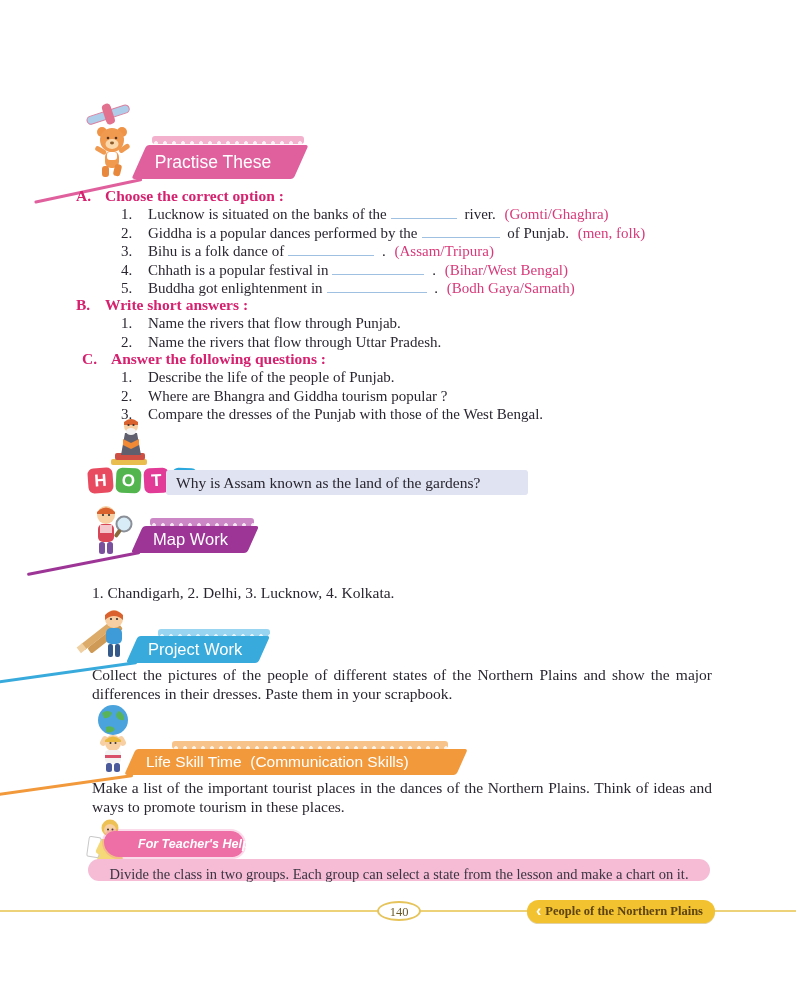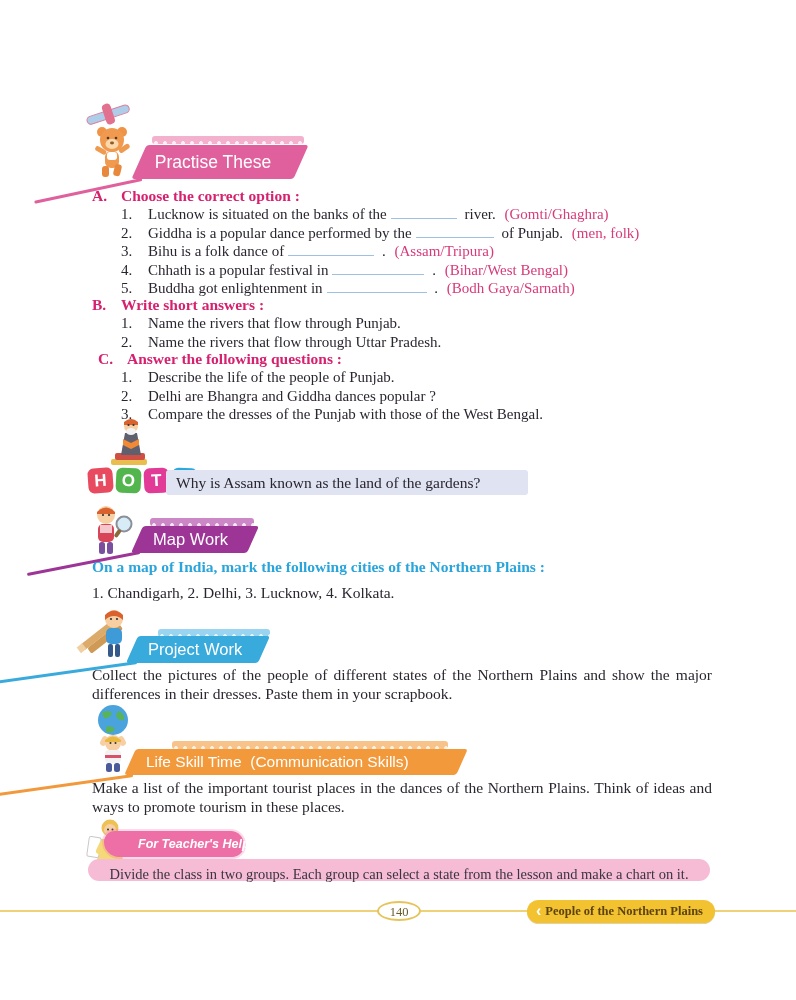--- a/index.html
+++ b/index.html
@@ -22,21 +22,21 @@
   .banner-proj{background:#38aadc;font-size:16.5px;}
   .banner-life{background:#f2993c;font-size:15.5px;}
 
   .dline{position:absolute;height:2.6px;transform-origin:100% 50%;border-radius:2px;}
   .dline-practise{background:#e0609e;transform:rotate(-12deg);}
   .dline-map{background:#9d3597;transform:rotate(-11deg);}
   .dline-proj{background:#38aadc;transform:rotate(-8deg);}
   .dline-life{background:#f2993c;transform:rotate(-8deg);}
 
   
-  .sec-heading{position:absolute;left:92px;font-size:15.5px;font-weight:bold;color:#d6216f;}
+  .sec-heading{position:absolute;left:76px;font-size:15.5px;font-weight:bold;color:#d6216f;}
   .sec-heading .sletter{display:inline-block;width:29px;}
   .items{position:absolute;left:121px;width:650px;font-size:15px;}
   .item{line-height:18.5px;white-space:nowrap;}
   .inum{display:inline-block;width:27px;}
   .blank{display:inline-block;height:11px;border-bottom:1.6px solid #9fc0e0;margin:0 4px;}
   .opt{color:#d83a7a;margin-left:5px;}
 
   
   .hots-blocks{position:absolute;left:88px;top:468px;display:flex;gap:3px;
                font-family:"Liberation Sans","DejaVu Sans",sans-serif;}
@@ -108,21 +108,21 @@
   <div class="dline dline-practise" style="left:32px;top:178px;width:110px;"></div>
 
   <div class="sec-heading" style="top:187px;">
     <span class="sletter">A.</span><span>Choose the correct option :</span>
   </div>
   <div class="items" style="top:205px;">
     <div class="item">
       <span class="inum">1.</span><span>Lucknow is situated on the banks of the</span><span class="blank" style="width:66px;"></span><span> river. </span><span class="opt">(Gomti/Ghaghra)</span>
     </div>
     <div class="item">
-      <span class="inum">2.</span><span>Giddha is a popular dance performed by the</span><span class="blank" style="width:78px;"></span><span> of Punjab. </span><span class="opt">(men, folk)</span>
+      <span class="inum">2.</span><span>Giddha is a popular dances performed by the</span><span class="blank" style="width:78px;"></span><span> of Punjab. </span><span class="opt">(men, folk)</span>
     </div>
     <div class="item">
       <span class="inum">3.</span><span>Bihu is a folk dance of</span><span class="blank" style="width:86px;"></span><span> . </span><span class="opt">(Assam/Tripura)</span>
     </div>
     <div class="item">
       <span class="inum">4.</span><span>Chhath is a popular festival in</span><span class="blank" style="width:92px;"></span><span> . </span><span class="opt">(Bihar/West Bengal)</span>
     </div>
     <div class="item">
       <span class="inum">5.</span><span>Buddha got enlightenment in</span><span class="blank" style="width:100px;"></span><span> . </span><span class="opt">(Bodh Gaya/Sarnath)</span>
     </div>
@@ -141,21 +141,21 @@
   </div>
 
   <div class="sec-heading" style="top:350px;margin-left:6px;">
     <span class="sletter">C.</span><span>Answer the following questions :</span>
   </div>
   <div class="items" style="top:368px;">
     <div class="item">
       <span class="inum">1.</span><span>Describe the life of the people of Punjab.</span>
     </div>
     <div class="item">
-      <span class="inum">2.</span><span>Delhi are Bhangra and Giddha dances popular ?</span>
+      <span class="inum">2.</span><span>Where are Bhangra and Giddha tourism popular ?</span>
     </div>
     <div class="item">
       <span class="inum">3.</span><span>Compare the dresses of the Punjab with those of the West Bengal.</span>
     </div>
   </div>
 
   <div class="mascot" style="left:103px;top:415px;">
     <svg width="60" height="56" viewBox="0 0 60 56">
       <rect x="8" y="44" width="36" height="6" rx="2" fill="#e9bd4e"></rect>
       <rect x="12" y="38" width="30" height="7" rx="2" fill="#cf4f44"></rect>
@@ -188,21 +188,20 @@
       <rect x="30" y="27" width="4" height="9" rx="2" fill="#8a6a3a" transform="rotate(35 32 31)"></rect>
       <rect x="13" y="40" width="6" height="12" rx="2.5" fill="#7a4f9e"></rect>
       <rect x="21" y="40" width="6" height="12" rx="2.5" fill="#7a4f9e"></rect>
     </svg>
   </div>
   <div class="lace lace-map" style="left:150px;top:518px;width:104px;"></div>
   <div class="banner banner-map" style="left:137px;top:526px;width:116px;height:27px;">
     <span class="blabel">Map Work</span>
   </div>
   <div class="dline dline-map" style="left:25px;top:551px;width:115px;"></div>
-  <div class="blue-instruction">On a map of India, mark the following cities of the Northern Plains :</div>
   <div class="cities-line">1. Chandigarh, 2. Delhi, 3. Lucknow, 4. Kolkata.</div>
 
   <div class="mascot" style="left:72px;top:606px;">
     <svg width="64" height="60" viewBox="0 0 64 60">
       <g transform="rotate(-38 26 30)">
         <rect x="6" y="26" width="40" height="7" rx="2" fill="#dcab69"></rect>
         <rect x="2" y="26" width="7" height="7" fill="#f0cfa0"></rect>
         <rect x="10" y="33" width="40" height="7" rx="2" fill="#cf9a55"></rect>
       </g>
       <circle cx="42" cy="13" r="9" fill="#f7cfa2"></circle>

